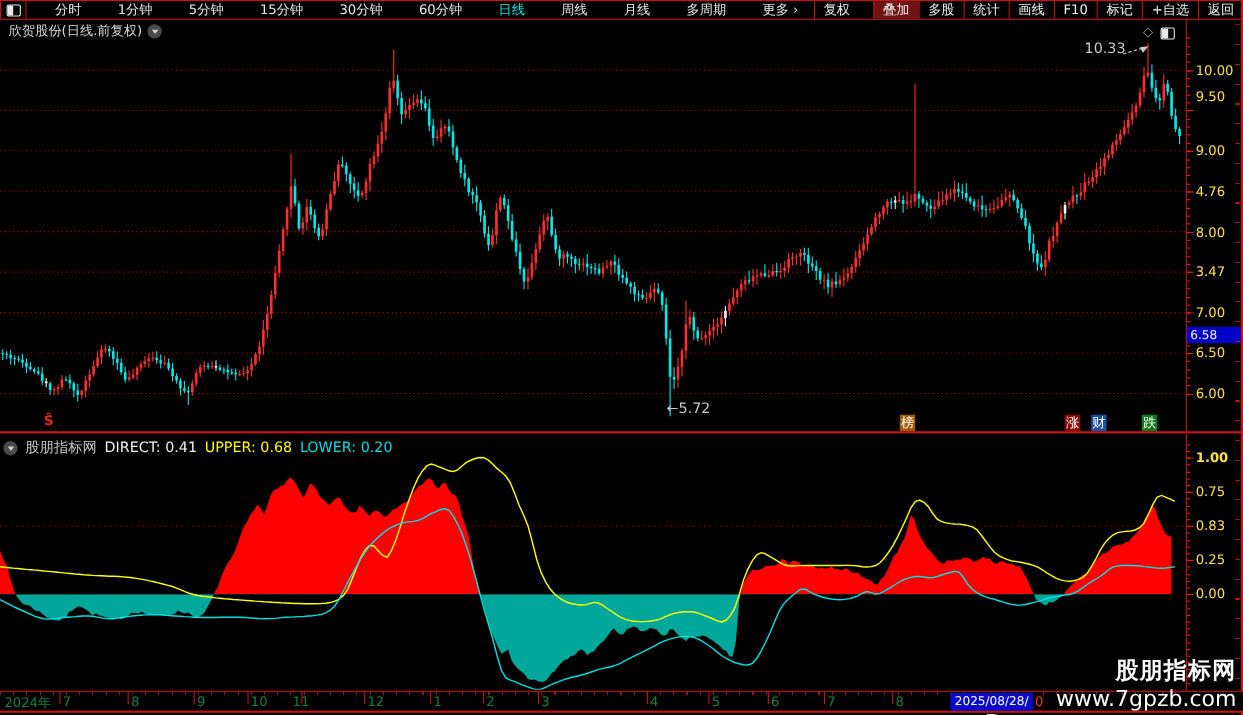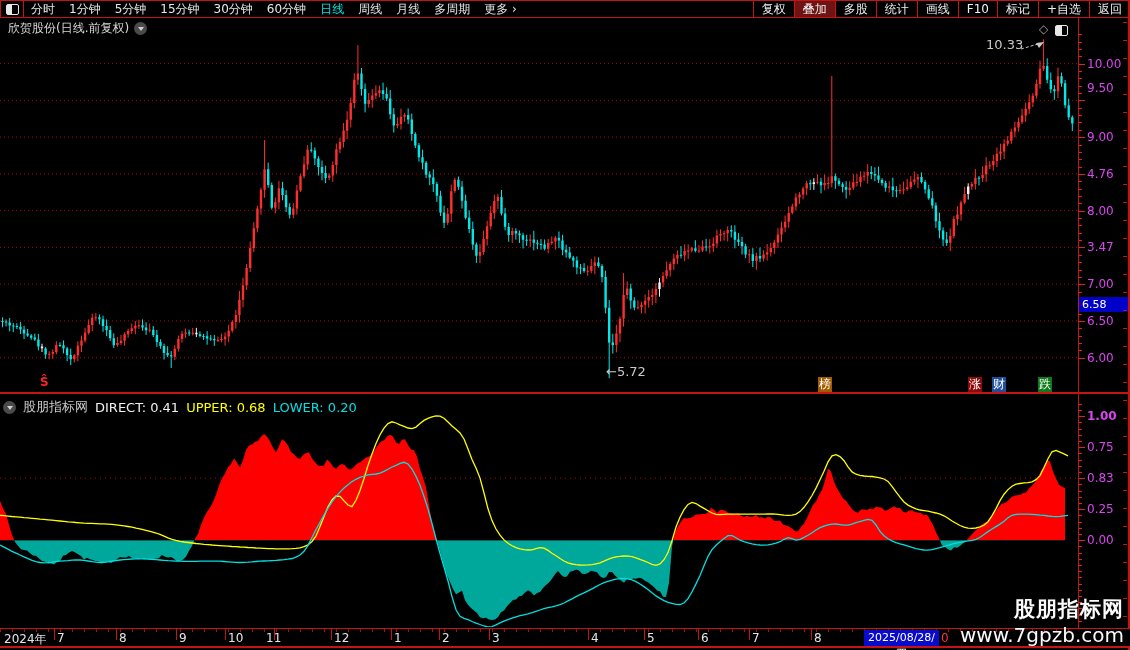--- a/index.html
+++ b/index.html
@@ -1,66 +1,66 @@
 <!DOCTYPE html>
 <html><head>
 <meta charset="utf-8">
 <style>
   html,body{margin:0;padding:0;background:#000;}
   #app{position:relative;width:1130px;height:650px;background:#000;overflow:hidden;
        font-family:"DejaVu Sans",sans-serif;-webkit-font-smoothing:none;}
   
   #toolbar{position:absolute;left:0;top:0;width:1130px;height:18px;display:flex;
            border-top:1px solid #c41414;border-bottom:1px solid #c41414;box-sizing:border-box;background:#000;}
-  #toolbar-left{display:flex;align-items:center;height:100%;}
+  #toolbar-left{display:flex;align-items:center;height:100%;gap:19px;}
   #toolbar-right{display:flex;align-items:center;height:100%;margin-left:auto;}
   .tb-item{color:#e6e6e6;font-size:12px;line-height:16px;padding:0 7px;white-space:nowrap;cursor:default;}
   .tb-item.active{color:#00e5e5;}
   .tb-btn{color:#f0f0f0;font-size:12px;line-height:16px;padding:0 8px;border-left:1px solid #c41414;
           height:100%;display:flex;align-items:center;white-space:nowrap;}
-  .tb-btn.hl{background:#6e1414;}
+  .tb-btn.hl{background:#6e1414;margin-left:13px;}
   .icon-cell{width:24px;height:100%;display:flex;align-items:center;justify-content:center;
              border-right:1px solid #c41414;border-left:1px solid #c41414;box-sizing:border-box;}
   .win-icon{width:11px;height:9px;border:1px solid #e8e8e8;border-radius:2px;position:relative;display:inline-block;}
   .win-icon>i{position:absolute;left:0;top:0;bottom:0;width:50%;background:#e8e8e8;}
   
   .abs{position:absolute;}
   #symbol-title{left:8px;top:20px;color:#d8d8d8;font-size:12px;display:flex;align-items:center;gap:5px;}
   .chev-circle{width:13px;height:13px;border-radius:50%;background:#4a4a4a;display:inline-flex;
                align-items:center;justify-content:center;}
   .chev-circle>i{width:0;height:0;border-left:3.5px solid transparent;border-right:3.5px solid transparent;
                  border-top:4px solid #d0d0d0;margin-top:1px;}
   #ann-high{color:#c9c9c9;font-size:13px;left:986px;top:37px;}
   #ann-low{color:#c9c9c9;font-size:13px;left:606px;top:364px;}
   #diamond-icon{color:#9a9a9a;font-size:12px;left:1039px;top:22px;}
   #restore-icon{left:1055px;top:25px;}
   #marker-s{color:#ff2222;font-size:12px;font-weight:bold;left:40px;top:375px;}
   .badge{position:absolute;top:377px;height:15px;line-height:15px;padding:0 1px;font-size:12px;color:#fff;}
   
   #price-axis{position:absolute;left:1078px;top:18px;width:50px;height:630px;
               border-left:1px solid #c41414;box-sizing:border-box;}
-  .px-label{position:absolute;left:8px;color:#d946ef;font-size:12px;transform:translateY(-50%);}
+  .px-label{position:absolute;left:8px;color:#fde047;font-size:12px;transform:translateY(-50%);}
   .px-tick{position:absolute;left:0;height:1px;background:#d22;}
   #cur-price{position:absolute;left:0;width:50px;height:15px;background:#0000c8;color:#fff;
              font-size:11px;line-height:15px;padding-left:3px;box-sizing:border-box;}
   #right-edge{position:absolute;left:1128px;top:0;width:2px;height:650px;background:#c41414;}
   .edge-dashes{position:absolute;left:1123px;width:4px;
                background:repeating-linear-gradient(180deg,#c41414 0 1px,transparent 1px 18px);}
   
   .hline{position:absolute;left:0;width:1130px;background:#c41414;}
   
   #ind-header{left:3px;top:398px;display:flex;align-items:center;gap:7px;font-size:13px;}
   #ind-source{color:#c8c8c8;}
   #ind-direct{color:#f0f0f0;}
   #ind-upper{color:#ffff00;}
   #ind-lower{color:#00e0e0;}
   
   #date-axis{position:absolute;left:0;top:628px;width:1130px;height:20px;box-sizing:border-box;
              border-top:1px solid #c41414;border-bottom:2px solid #c41414;background:#000;}
-  .dx-label{position:absolute;top:2px;color:#e5e5e5;font-size:12px;}
+  .dx-label{position:absolute;top:2px;color:#15803d;font-size:12px;}
   .dx-tick{position:absolute;top:0;width:1px;height:11px;background:#c41414;}
   #dx-minor{position:absolute;left:0;top:0;width:1078px;height:3px;
             background:repeating-linear-gradient(90deg,#a01010 0 1px,transparent 1px 12px);}
   #date-box{position:absolute;top:1px;height:16px;background:#0a0acd;color:#fff;font-size:11px;
             line-height:16px;text-align:center;}
   #dx-zero{position:absolute;top:2px;color:#ff3434;font-size:12px;}
   
   #watermark{position:absolute;right:6px;bottom:3px;text-align:right;z-index:30;color:#fafafa;}
   #watermark .l1{font-size:21px;font-weight:bold;letter-spacing:1px;}
   #watermark .l2{font-size:20px;font-weight:normal;}

